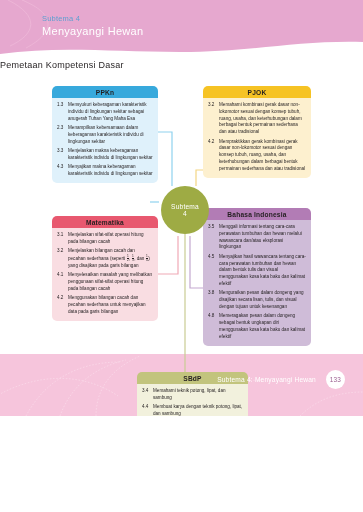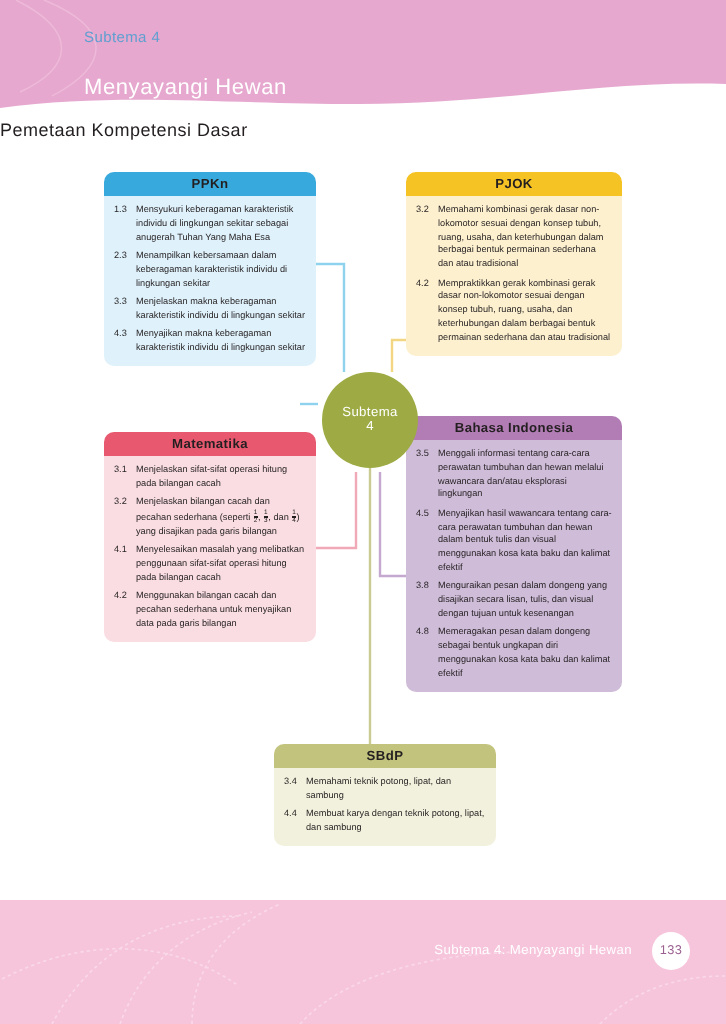--- a/index.html
+++ b/index.html
@@ -8,21 +8,21 @@
   html, body {
     width: 363px;
     height: 512px;
     overflow: hidden;
     font-family: "Liberation Sans", sans-serif;
   }
 
   #page {
     position: relative;
     width: 363px;
-    height: 512px;
+    height: 416px;
     background: #ffffff;
     overflow: hidden;
   }
 
   
   #header-band {
     position: absolute;
     left: 0; top: 0;
     width: 363px;
     height: 72px;
@@ -41,21 +41,21 @@
     color: #5f9fd0;
     letter-spacing: .2px;
     line-height: 1.25;
     white-space: nowrap;
   }
   #subtema-title {
     font-size: 11px;
     color: #ffffff;
     letter-spacing: .3px;
     line-height: 1.3;
-    margin-top: 14px;
+    margin-top: 1px;
     white-space: nowrap;
   }
 
   
   #page-title {
     position: absolute;
     left: 0; top: 60px;
     width: 363px;
     font-size: 9px;
     color: #231f20;

